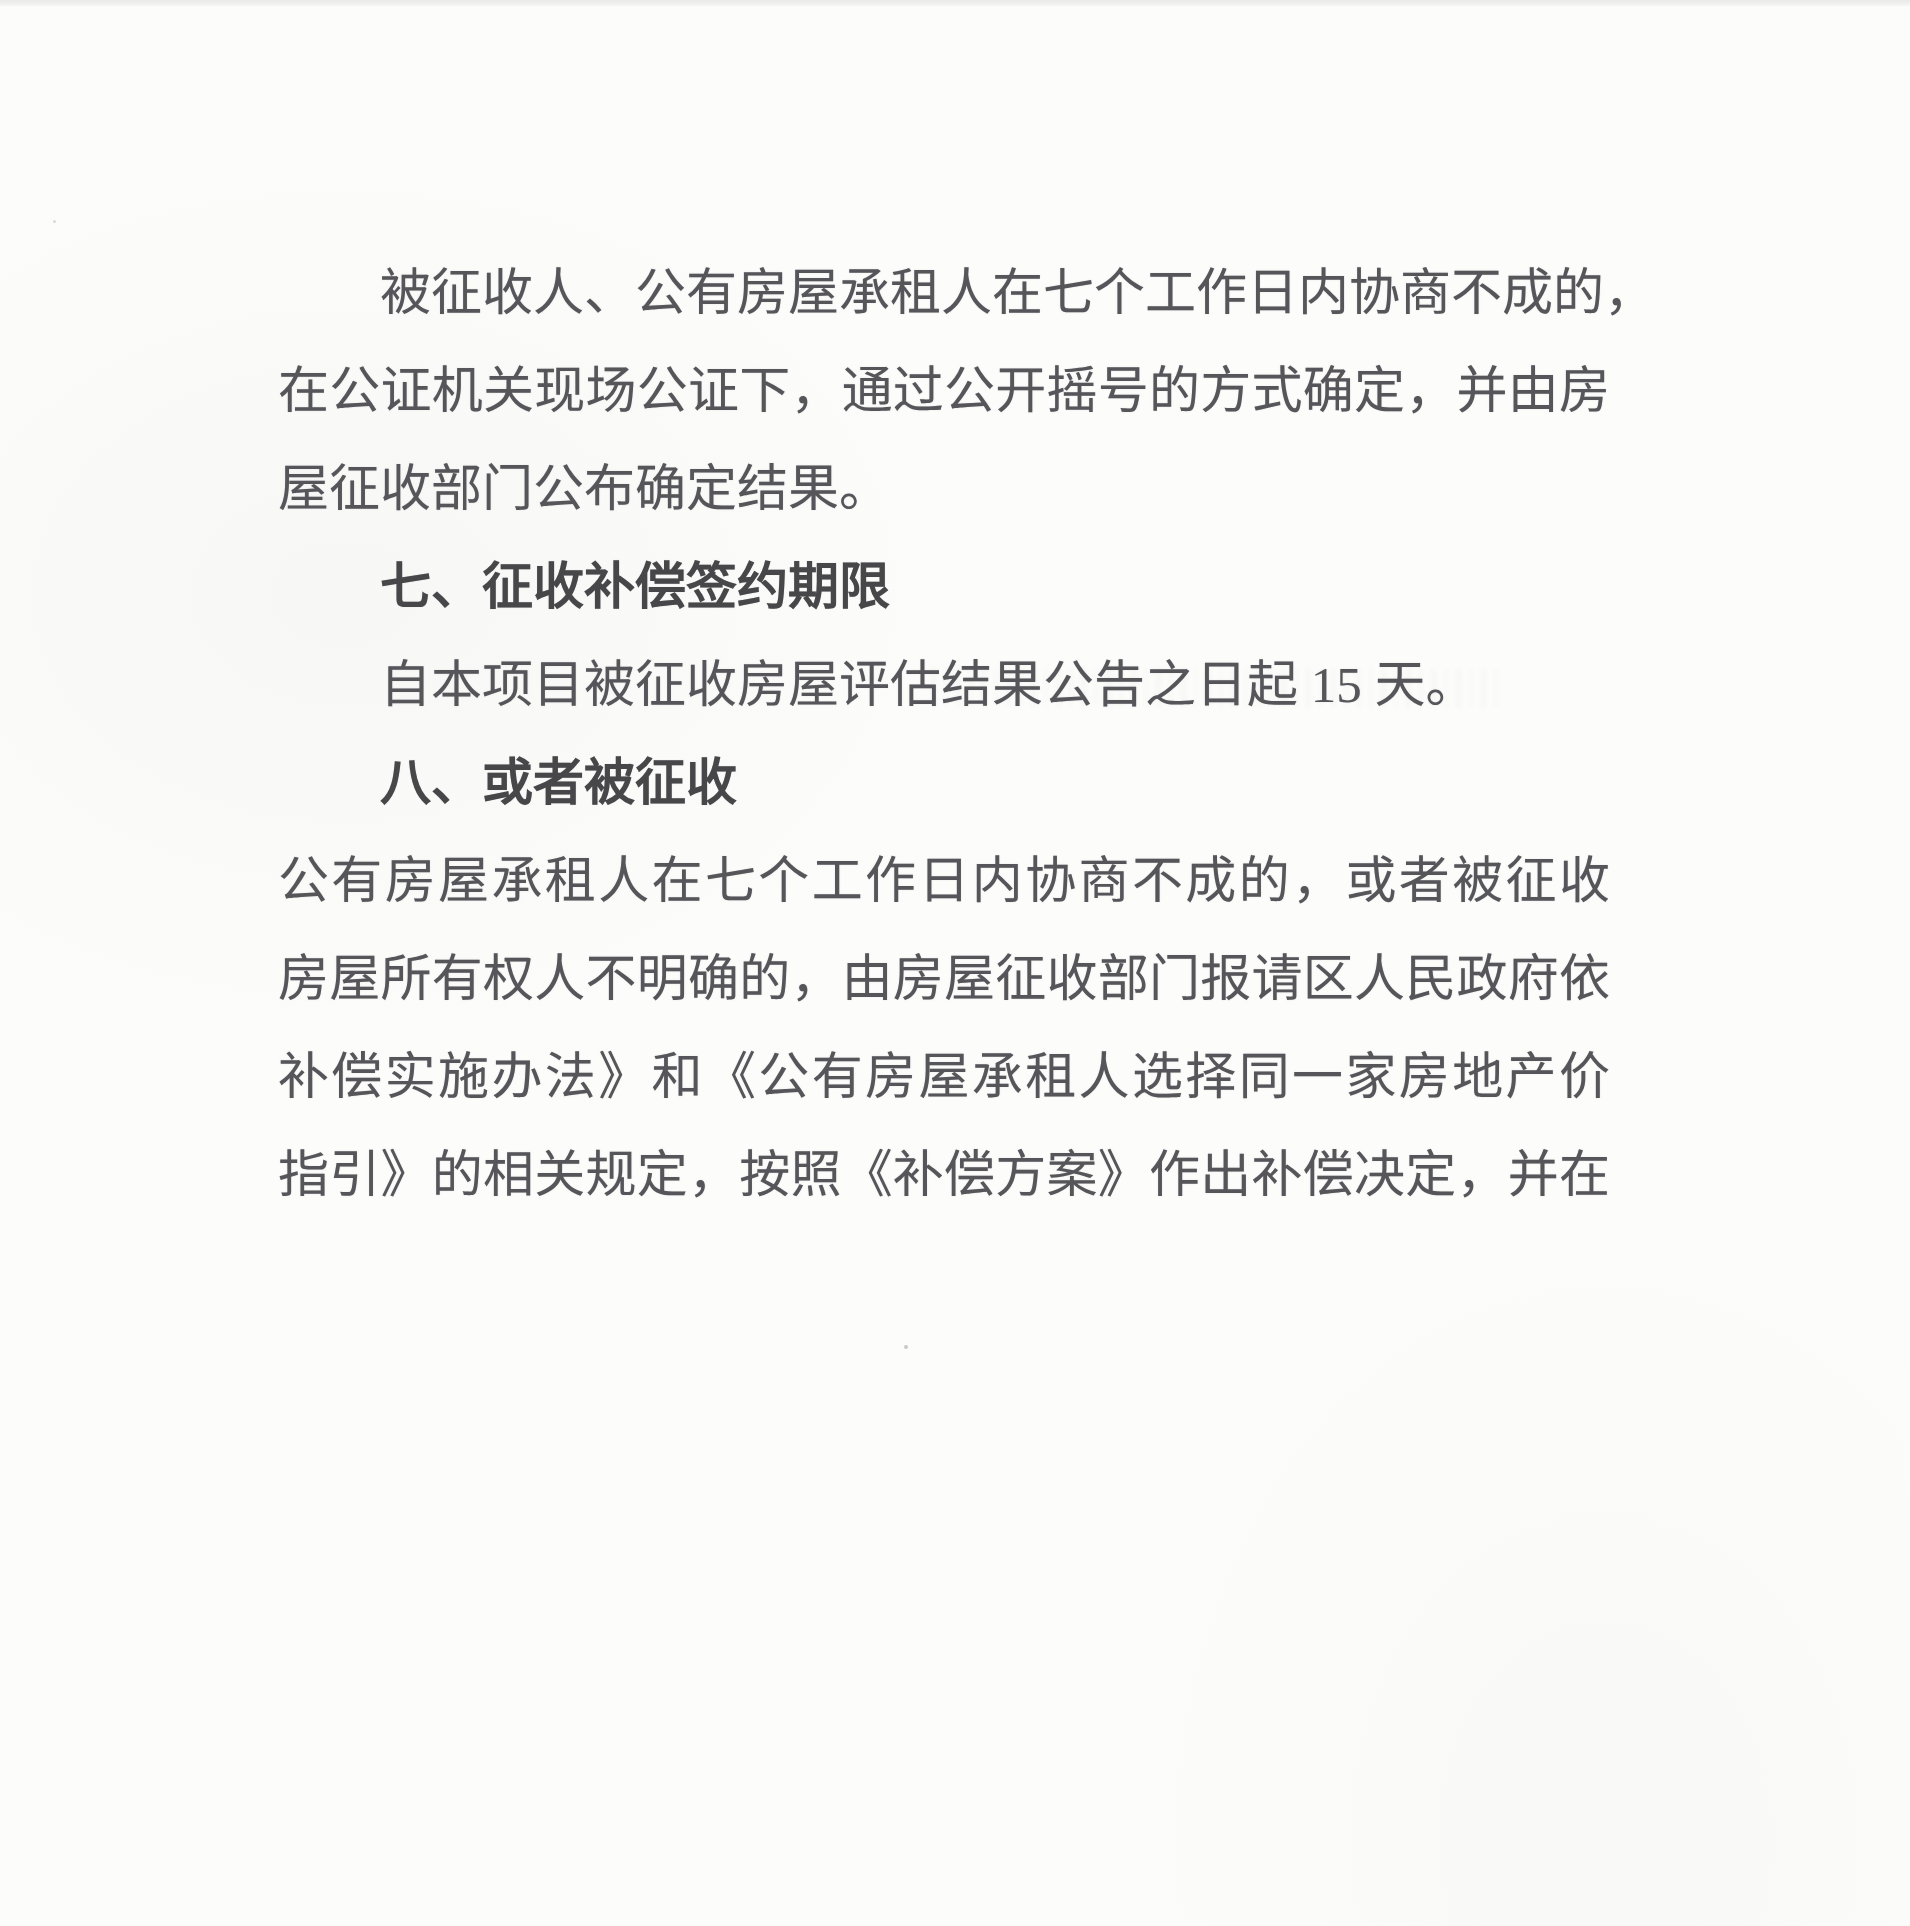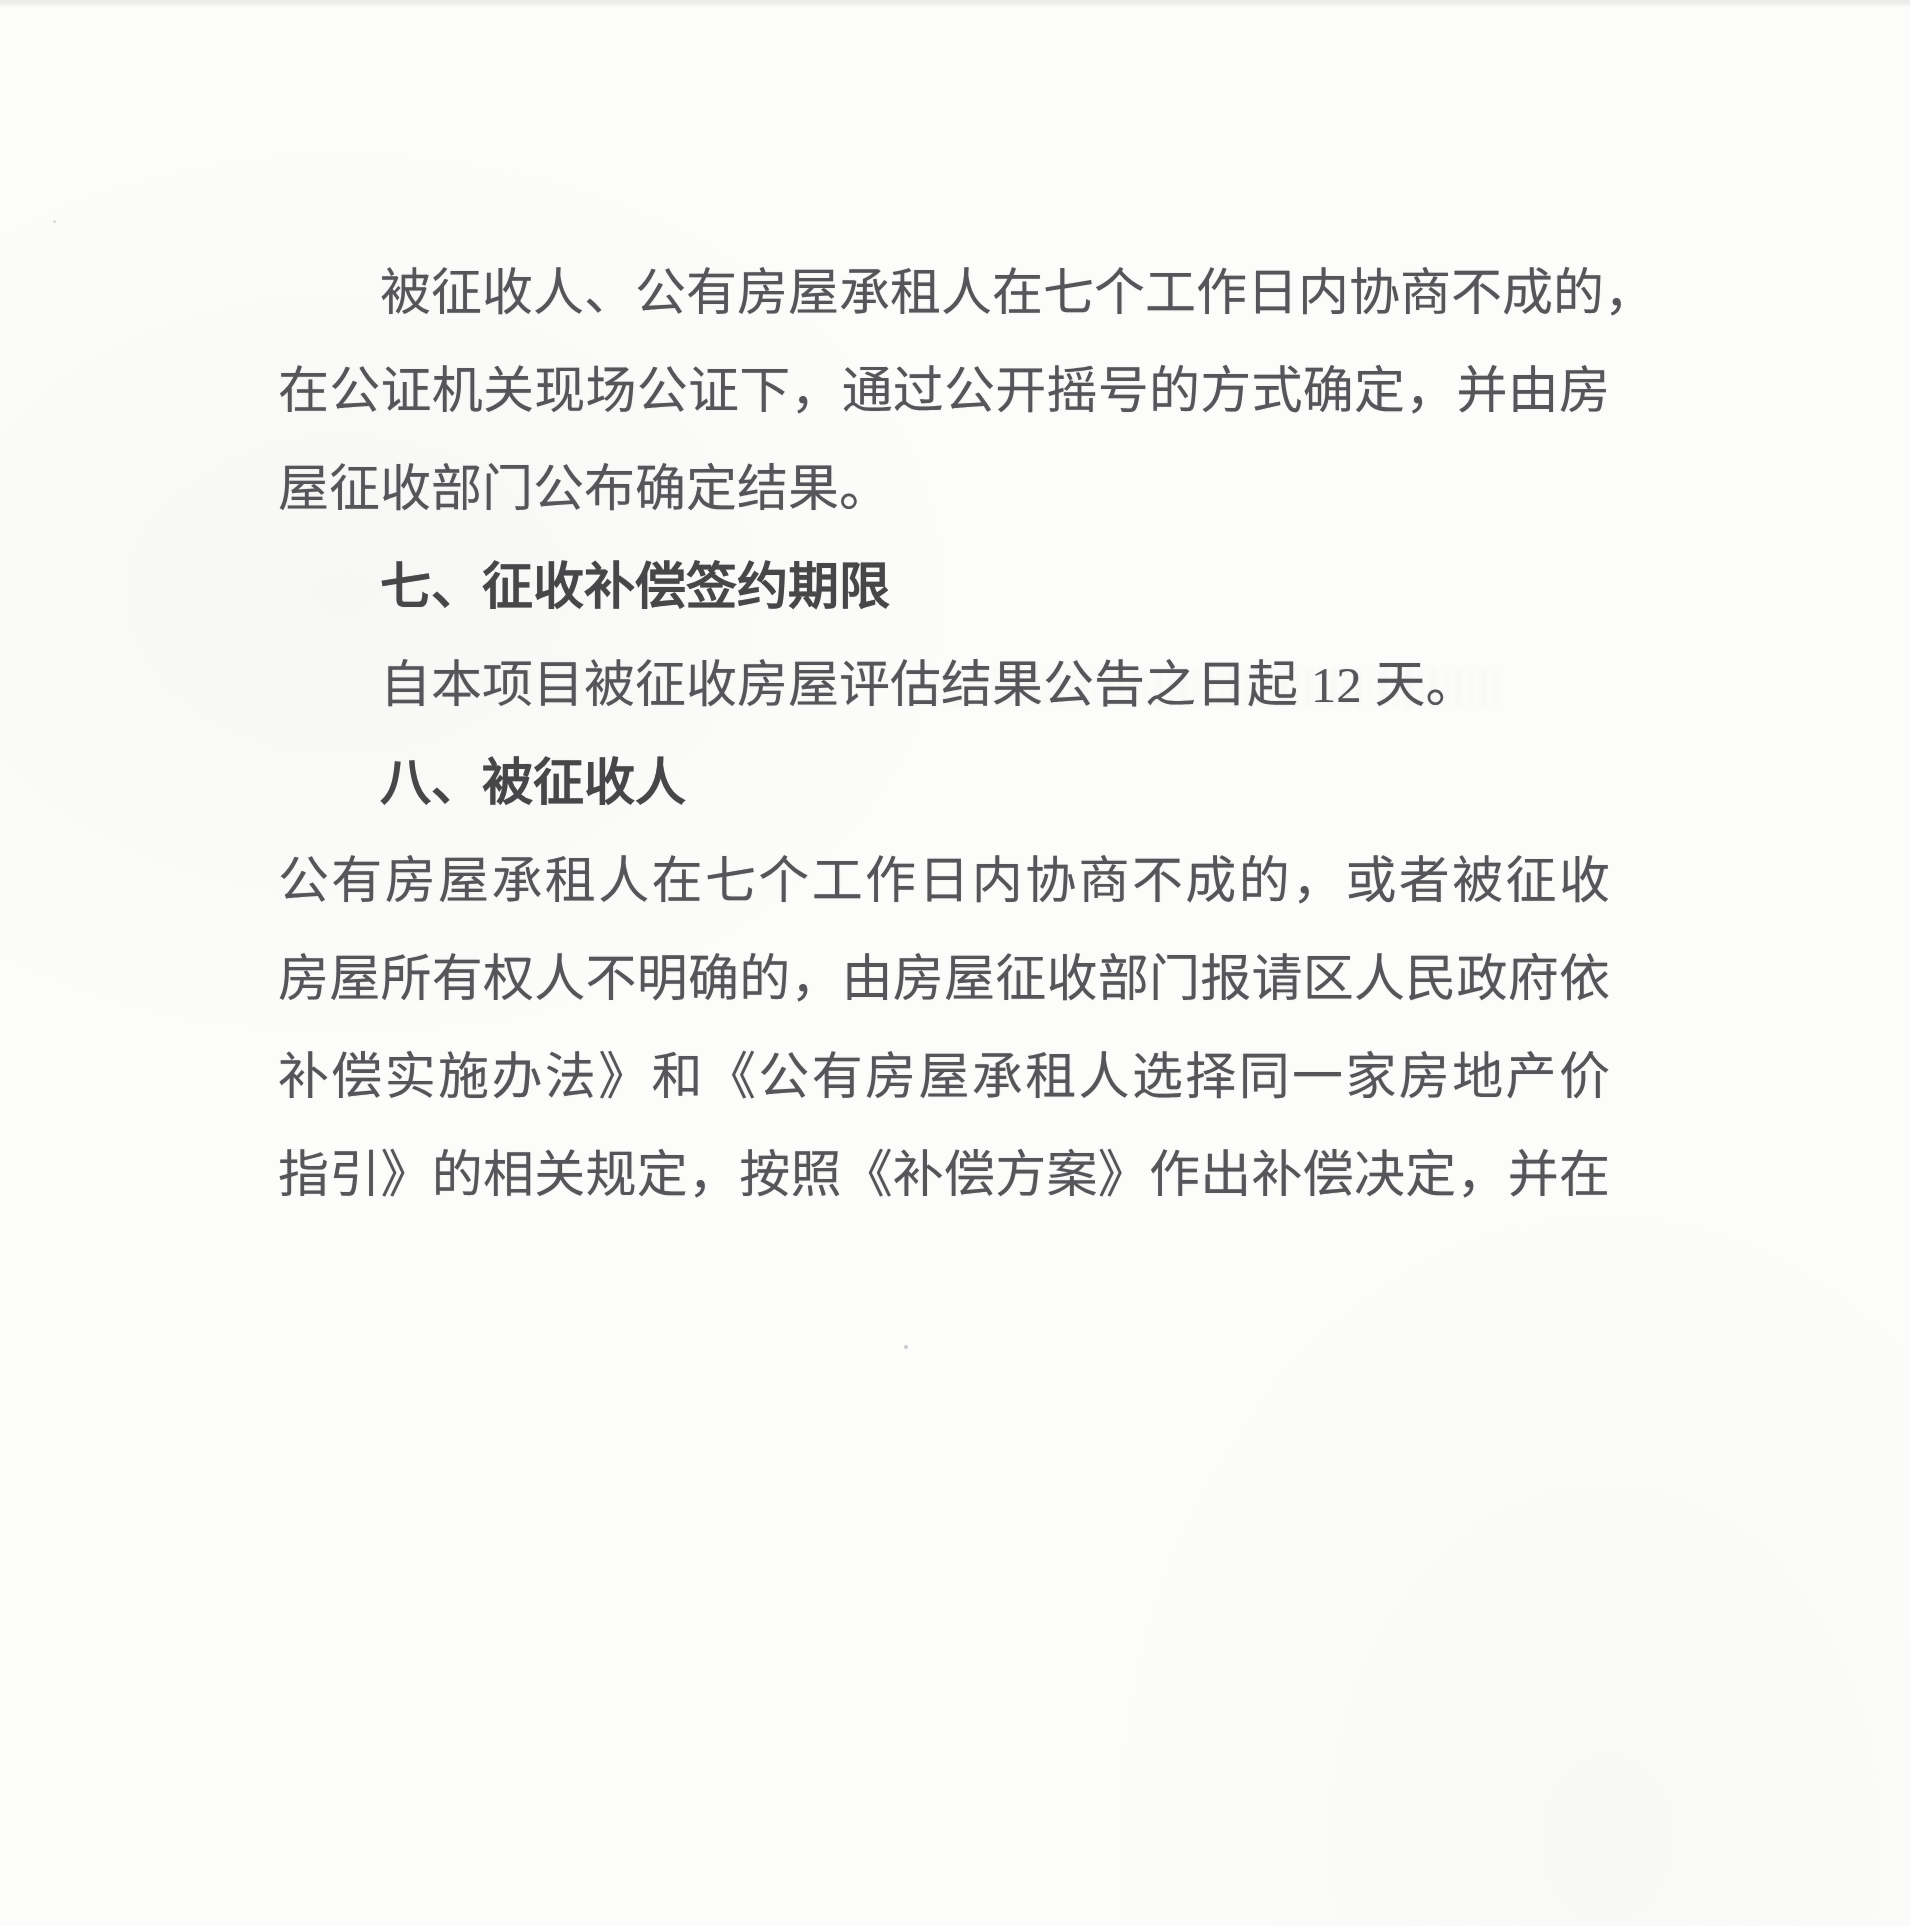--- a/index.html
+++ b/index.html
@@ -91,25 +91,25 @@
       <div class="ln indent hangs">被征收人、公有房屋承租人在七个工作日内协商不成的，</div>
       <div class="ln just">在公证机关现场公证下，通过公开摇号的方式确定，并由房</div>
       <div class="ln">屋征收部门公布确定结果。</div>
     </section>
 
     <section>
       <div class="ln heading indent">七、征收补偿签约期限</div>
     </section>
 
     <section>
-      <div class="ln indent">自本项目被征收房屋评估结果公告之日起 12 天。</div>
+      <div class="ln indent">自本项目被征收房屋评估结果公告之日起 15 天。</div>
     </section>
 
     <section>
-      <div class="ln heading indent">八、被征收人</div>
+      <div class="ln heading indent">八、或者被征收</div>
     </section>
 
     <section>
       <div class="ln just">公有房屋承租人在七个工作日内协商不成的，或者被征收</div>
       <div class="ln just">房屋所有权人不明确的，由房屋征收部门报请区人民政府依</div>
       <div class="ln just">补偿实施办法》和《公有房屋承租人选择同一家房地产价</div>
       <div class="ln just">指引》的相关规定，按照《补偿方案》作出补偿决定，并在</div>
 
     </section>
 

